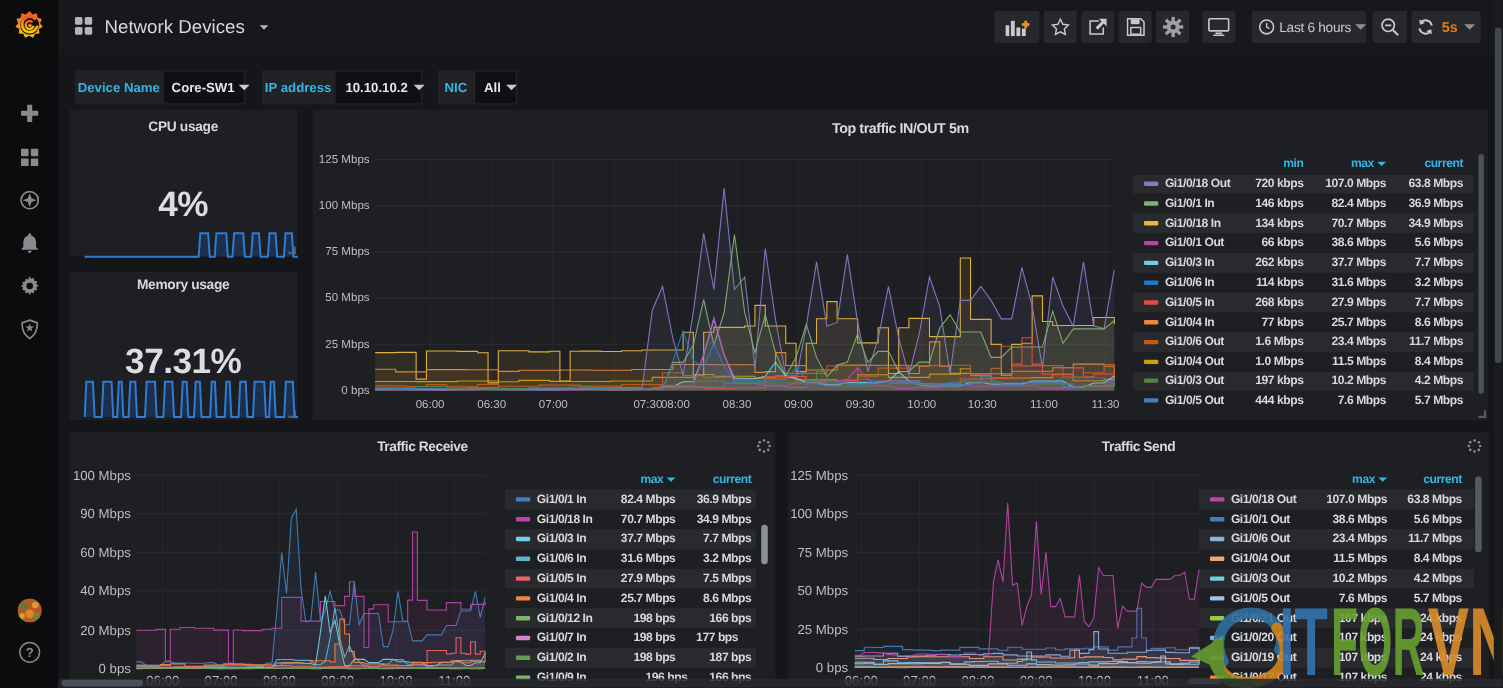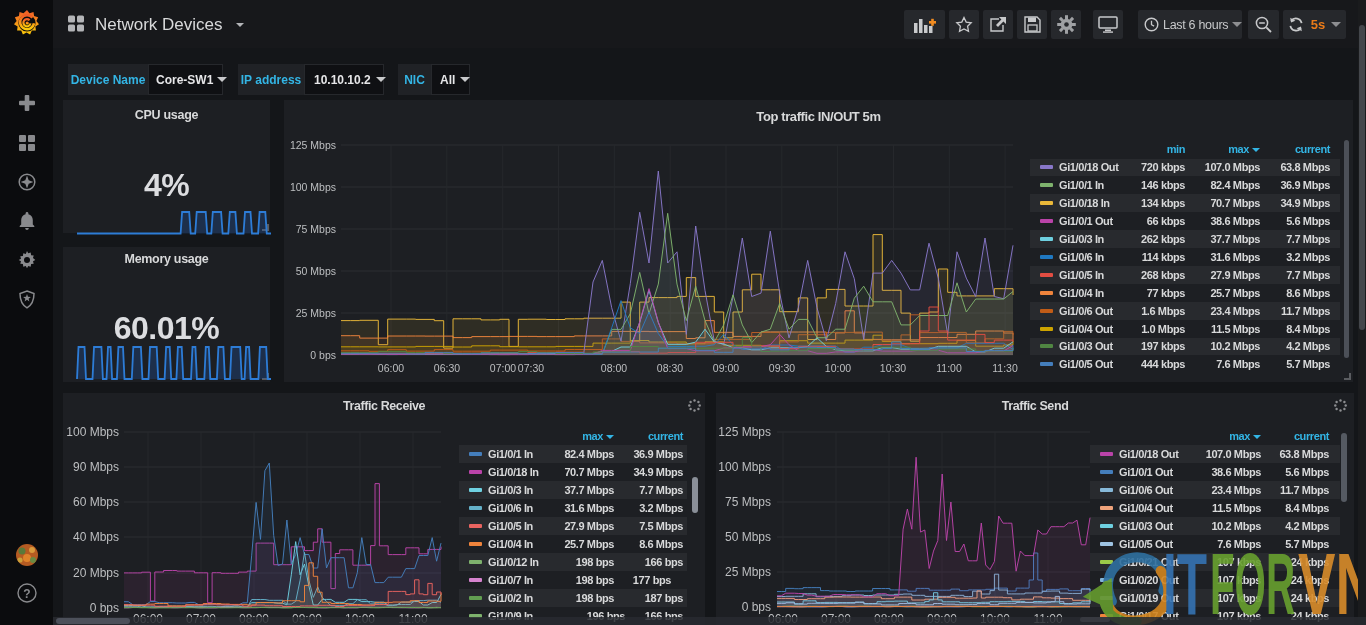--- a/index.html
+++ b/index.html
@@ -198,21 +198,21 @@
 <div class="panel" style="left:63px;top:393px;width:642px;height:232px"></div>
 <div class="panel" style="left:716px;top:393px;width:638px;height:232px"></div>
 
 <div class="ptitle" style="left:63px;top:108px;width:207px;font-size:12.5px;letter-spacing:-0.3px">CPU usage</div>
 <div class="ptitle" style="left:63px;top:252px;width:207px;font-size:12.5px;letter-spacing:-0.3px">Memory usage</div>
 <div class="ptitle" style="left:284px;top:109px;width:1069px;letter-spacing:-0.4px">Top traffic IN/OUT 5m</div>
 <div class="ptitle" style="left:63px;top:399px;width:642px;font-size:12.5px;letter-spacing:-0.4px">Traffic Receive</div>
 <div class="ptitle" style="left:716px;top:399px;width:638px;font-size:12.5px;letter-spacing:-0.4px">Traffic Send</div>
 
 <div class="abs" style="left:63px;top:167px;width:207px;text-align:center;color:#dcdde0;font-size:32px;font-weight:bold;letter-spacing:-0.5px">4%</div>
-<div class="abs" style="left:63px;top:310px;width:207px;text-align:center;color:#dcdde0;font-size:32px;font-weight:bold;letter-spacing:-0.5px">60.01%</div>
+<div class="abs" style="left:63px;top:310px;width:207px;text-align:center;color:#dcdde0;font-size:32px;font-weight:bold;letter-spacing:-0.5px">37.31%</div>
 
 <div class="corner" style="left:262px;top:224px"></div>
 <div class="corner" style="left:262px;top:373px"></div>
 <div class="corner" style="left:1344px;top:373px"></div>
 
 <svg class="abs" style="left:688px;top:399px" width="13" height="13" viewBox="0 0 13 13">
     <g fill="#8d8e91">
       <circle cx="6.5" cy="1.5" r="1.2"></circle>
       <circle cx="10.4" cy="3" r="1.2"></circle>
       <circle cx="11.7" cy="6.5" r="1.2"></circle>
@@ -349,21 +349,21 @@
 
 <div class="axl axs" style="right:1030px;top:139px">125 Mbps</div>
 <div class="axl axs" style="right:1030px;top:181px">100 Mbps</div>
 <div class="axl axs" style="right:1030px;top:223px">75 Mbps</div>
 <div class="axl axs" style="right:1030px;top:265px">50 Mbps</div>
 <div class="axl axs" style="right:1030px;top:307px">25 Mbps</div>
 <div class="axl axs" style="right:1030px;top:349px">0 bps</div>
 <div class="axl axs axc" style="left:366px;top:362px;width:50px">06:00</div>
 <div class="axl axs axc" style="left:422px;top:362px;width:50px">06:30</div>
 <div class="axl axs axc" style="left:478px;top:362px;width:50px">07:00</div>
-<div class="axl axs axc" style="left:506px;top:362px;width:50px">07:30</div>
+<div class="axl axs axc" style="left:564px;top:362px;width:50px">07:30</div>
 <div class="axl axs axc" style="left:589px;top:362px;width:50px">08:00</div>
 <div class="axl axs axc" style="left:645px;top:362px;width:50px">08:30</div>
 <div class="axl axs axc" style="left:701px;top:362px;width:50px">09:00</div>
 <div class="axl axs axc" style="left:757px;top:362px;width:50px">09:30</div>
 <div class="axl axs axc" style="left:813px;top:362px;width:50px">10:00</div>
 <div class="axl axs axc" style="left:868px;top:362px;width:50px">10:30</div>
 <div class="axl axs axc" style="left:924px;top:362px;width:50px">11:00</div>
 <div class="axl axs axc" style="left:980px;top:362px;width:50px">11:30</div>
 <div class="axl" style="right:1247px;top:425px">100 Mbps</div>
 <div class="axl" style="right:1247px;top:460px">90 Mbps</div>

